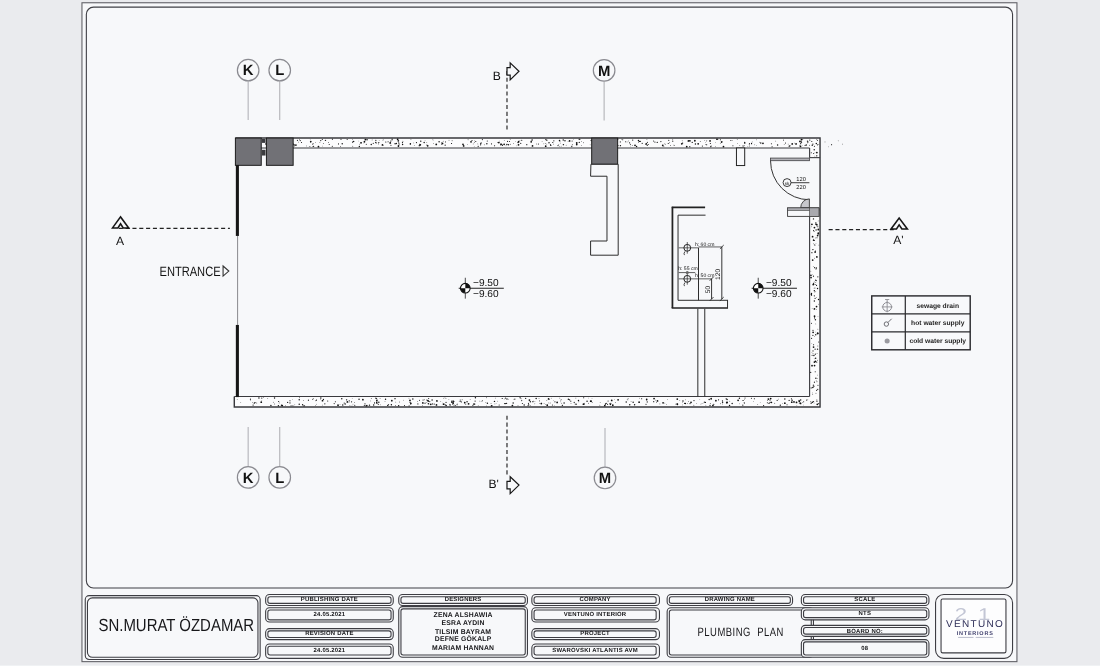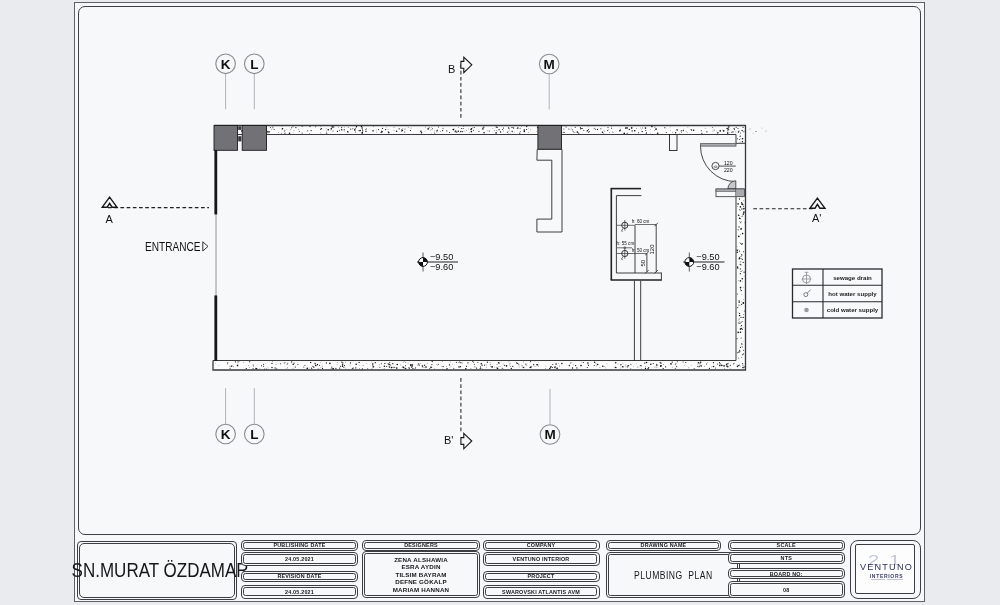--- a/index.html
+++ b/index.html
@@ -1118,21 +1118,21 @@
 <line x1="801.6" y1="279" x2="811.4" y2="279" stroke="#8d8d93" stroke-width="0.8"></line>
 <line x1="806.5" y1="274.1" x2="806.5" y2="283.9" stroke="#8d8d93" stroke-width="0.8"></line>
 <line x1="806.5" y1="272.3" x2="806.5" y2="274.8" stroke="#8d8d93" stroke-width="0.8"></line>
 <line x1="804.6" y1="272.3" x2="808.4" y2="272.3" stroke="#8d8d93" stroke-width="0.8"></line>
 <circle cx="805.8" cy="294.6" r="2" fill="none" stroke="#6c6c72" stroke-width="0.9"></circle>
 <path d="M807.2,293.2 L810.6,289.8" fill="none" stroke="#6c6c72" stroke-width="0.9"></path>
 <circle cx="806.5" cy="310" r="2.3" fill="#9a9aa0"></circle>
 </svg>
 
 <div class="db" style="left:77px;top:540.5px;width:160px;height:59.5px">
-  <div class="in" style="font-size:20px;border-radius:5px">
+  <div class="in" style="font-size:16px;border-radius:5px">
       <span style="display:inline-block;transform:scaleX(.85);margin-left:6px">SN.MURAT ÖZDAMAR</span>
     </div>
 </div>
 
 <div class="db" style="left:241px;top:539.8px;width:117px;height:11px">
     <div class="in hd">PUBLISHING DATE</div>
   </div>
 <div class="db" style="left:241px;top:552.2px;width:117px;height:13.6px">
     <div class="in vl">24.05.2021</div>
   </div>

